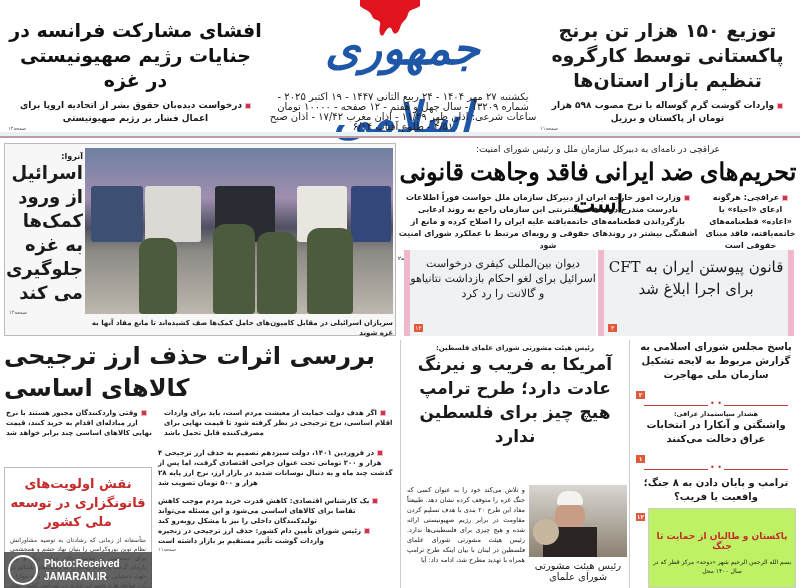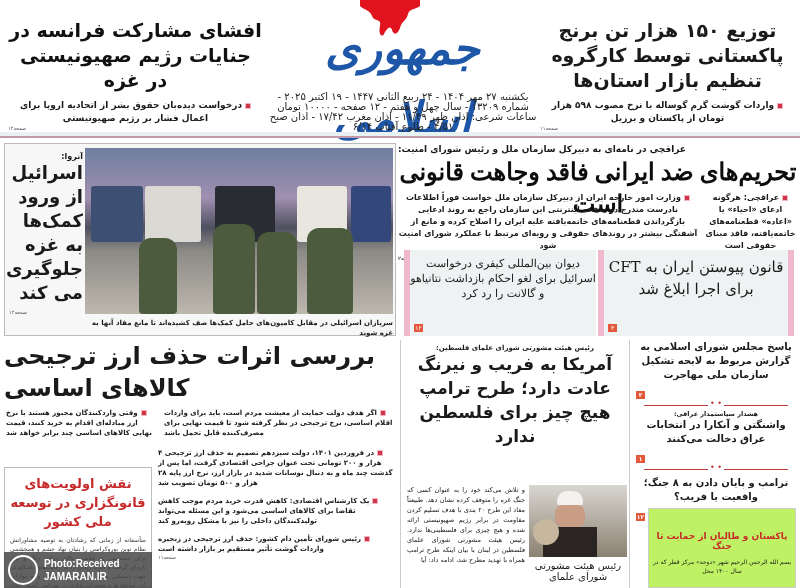--- a/index.html
+++ b/index.html
@@ -20,21 +20,21 @@
   #right-head .h { font-size: 19px; font-weight: bold; line-height: 25px; }
   #right-head .sub { font-size: 9px; font-weight: bold; line-height: 13px; margin-top: 6px; }
   #logo { left: 270px; top: 0; width: 265px; height: 88px; }
   #logo-text { position: absolute; left: 0; top: 14px; width: 265px; font-family: "DejaVu Serif", serif; font-size: 45px; font-weight: bold; color: #1f57a8; text-align: center; font-style: italic; letter-spacing: -2px; line-height: 70px; }
   #logo-splash { position: absolute; left: 90px; top: 0; width: 60px; height: 38px; }
   #dateline { left: 268px; top: 92px; width: 270px; font-size: 10px; line-height: 10px; text-align: center; color: #222; }
   #mast-rule { left: 0; top: 132px; width: 800px; height: 6px; background: #e9f2f3; border-bottom: 2px solid #c49aa8; }
 
   
   #lead { left: 398px; top: 142px; width: 400px; height: 105px; }
-  #lead .kicker { font-size: 9px; font-weight: bold; text-align: left; line-height: 14px; }
+  #lead .kicker { font-size: 9px; font-weight: normal; text-align: center; line-height: 14px; }
   #lead .headline { font-size: 24px; font-weight: bold; text-align: center; line-height: 32px; color: #0d0d0d; font-family: Liberation Serif, serif; }
   #lead-body { position: absolute; left: 0; top: 50px; width: 300px; font-size: 8px; font-weight: bold; line-height: 12px; text-align: center; }
   #lead-side { position: absolute; left: 305px; top: 50px; width: 95px; font-size: 8px; font-weight: bold; line-height: 12px; text-align: center; }
 
   
   #photo-box { left: 4px; top: 143px; width: 392px; height: 193px; border: 1px solid #bbb; background: #f7f7f7; }
   #photo { position: absolute; left: 80px; top: 4px; width: 308px; height: 166px; background: linear-gradient(#6f7fa0 0%, #a08fb0 30%, #4f5060 48%, #8c8a85 62%, #bdb8ae 100%); overflow: hidden; }
   .truck { position: absolute; top: 38px; height: 56px; border-radius: 3px; }
   .soldier { position: absolute; border-radius: 12px 12px 4px 4px; background: #4c5a3d; }
   #photo-caption { position: absolute; left: 80px; top: 174px; width: 308px; font-size: 7px; font-weight: bold; line-height: 10px; text-align: right; }
@@ -145,21 +145,21 @@
 </div>
 
 <div id="econ" class="abs">
   <div class="h">بررسی اثرات حذف ارز ترجیحی کالاهای اساسی</div>
   <div style="display:flex;gap:8px;margin-top:4px">
     <div class="econ-p" style="width:230px"><span class="bullet"></span><span>اگر هدف دولت حمایت از معیشت مردم است، باید برای واردات اقلام اساسی، نرخ ترجیحی در نظر گرفته شود تا قیمت نهایی برای مصرف‌کننده قابل تحمل باشد</span></div>
     <div class="econ-p" style="width:150px"><span class="bullet"></span><span>وقتی واردکنندگان مجبور هستند با نرخ ارز مبادله‌ای اقدام به خرید کنند، قیمت نهایی کالاهای اساسی چند برابر خواهد شد</span></div>
   </div>
   <div style="width:236px;margin-top:10px">
     <div class="econ-p" style="margin-bottom:8px"><span class="bullet"></span><span>در فروردین ۱۴۰۱، دولت سیزدهم تصمیم به حذف ارز ترجیحی ۴ هزار و ۲۰۰ تومانی تحت عنوان جراحی اقتصادی گرفت، اما پس از گذشت چند ماه و به دنبال نوسانات شدید در بازار ارز، نرخ ارز پایه ۲۸ هزار و ۵۰۰ تومان تصویب شد</span></div>
-    <div class="econ-p" style="margin-bottom:8px"><span class="bullet"></span><span>یک کارشناس اقتصادی: کاهش قدرت خرید مردم موجب کاهش تقاضا برای کالاهای اساسی می‌شود و این مسئله می‌تواند تولیدکنندگان داخلی را نیز با مشکل روبه‌رو کند</span></div>
+    <div class="econ-p" style="margin-bottom:0"><span class="bullet"></span><span>یک کارشناس اقتصادی: کاهش قدرت خرید مردم موجب کاهش تقاضا برای کالاهای اساسی می‌شود و این مسئله می‌تواند تولیدکنندگان داخلی را نیز با مشکل روبه‌رو کند</span></div>
     <div class="econ-p"><span class="bullet"></span><span>رئیس شورای تأمین دام کشور: حذف ارز ترجیحی در زنجیره واردات گوشت تأثیر مستقیم بر بازار داشته است</span></div>
     <div class="pagenum" style="text-align:left">صفحه۱۱</div>
   </div>
 </div>
 
 <div id="legis-box" class="abs">
   <div class="h">نقش اولویت‌های قانونگزاری در توسعه ملی کشور</div>
   <div class="t">متأسفانه از زمانی که رشادتان به توصیه مشاورانش نظام نوین بوروکراسی را بنیان نهاد چشم و همچشمی برای دسترسی به مناصب بالای دولتی رنگ و بوی تازه‌ای گرفت و افراد زیادی را به رقابت‌های ناسالم در جهت دستیابی به این مناصب مشغول کرد و به موازات آن، ساختارها و تجهیزات اداری در سراسر کشور ایجاد شد...</div>
 </div>
 

